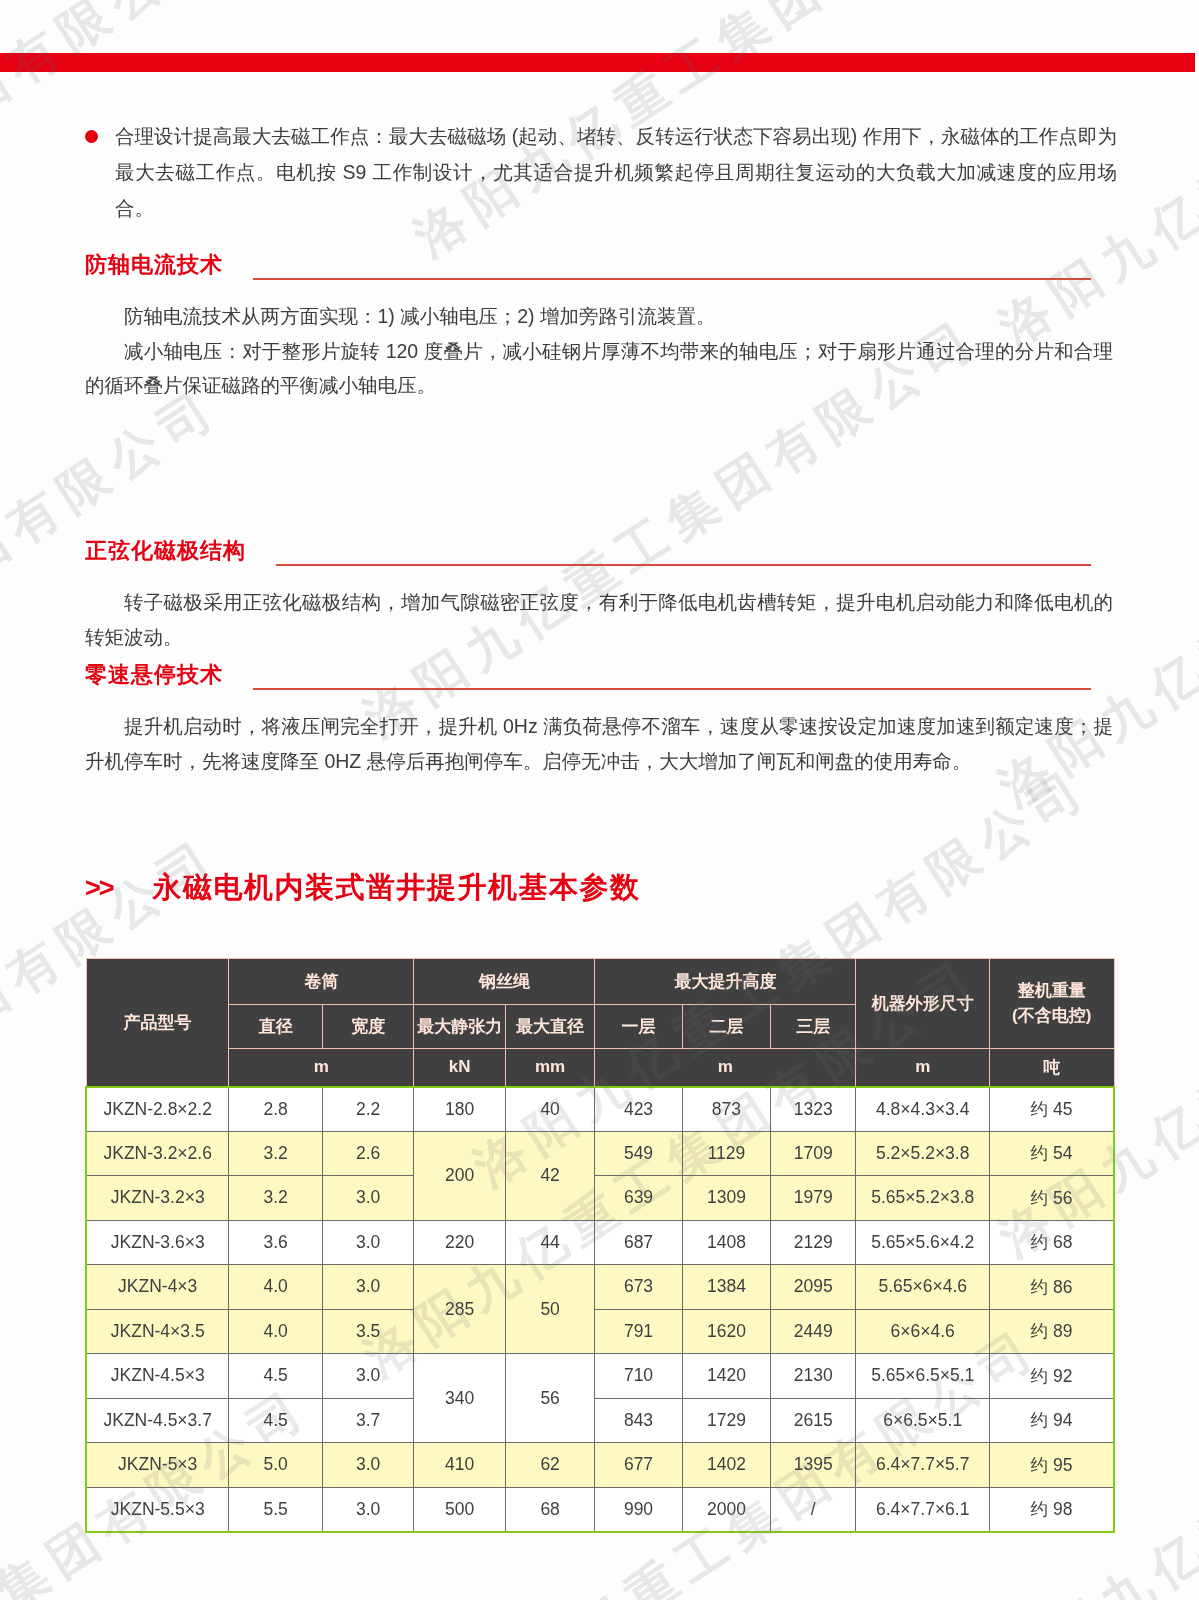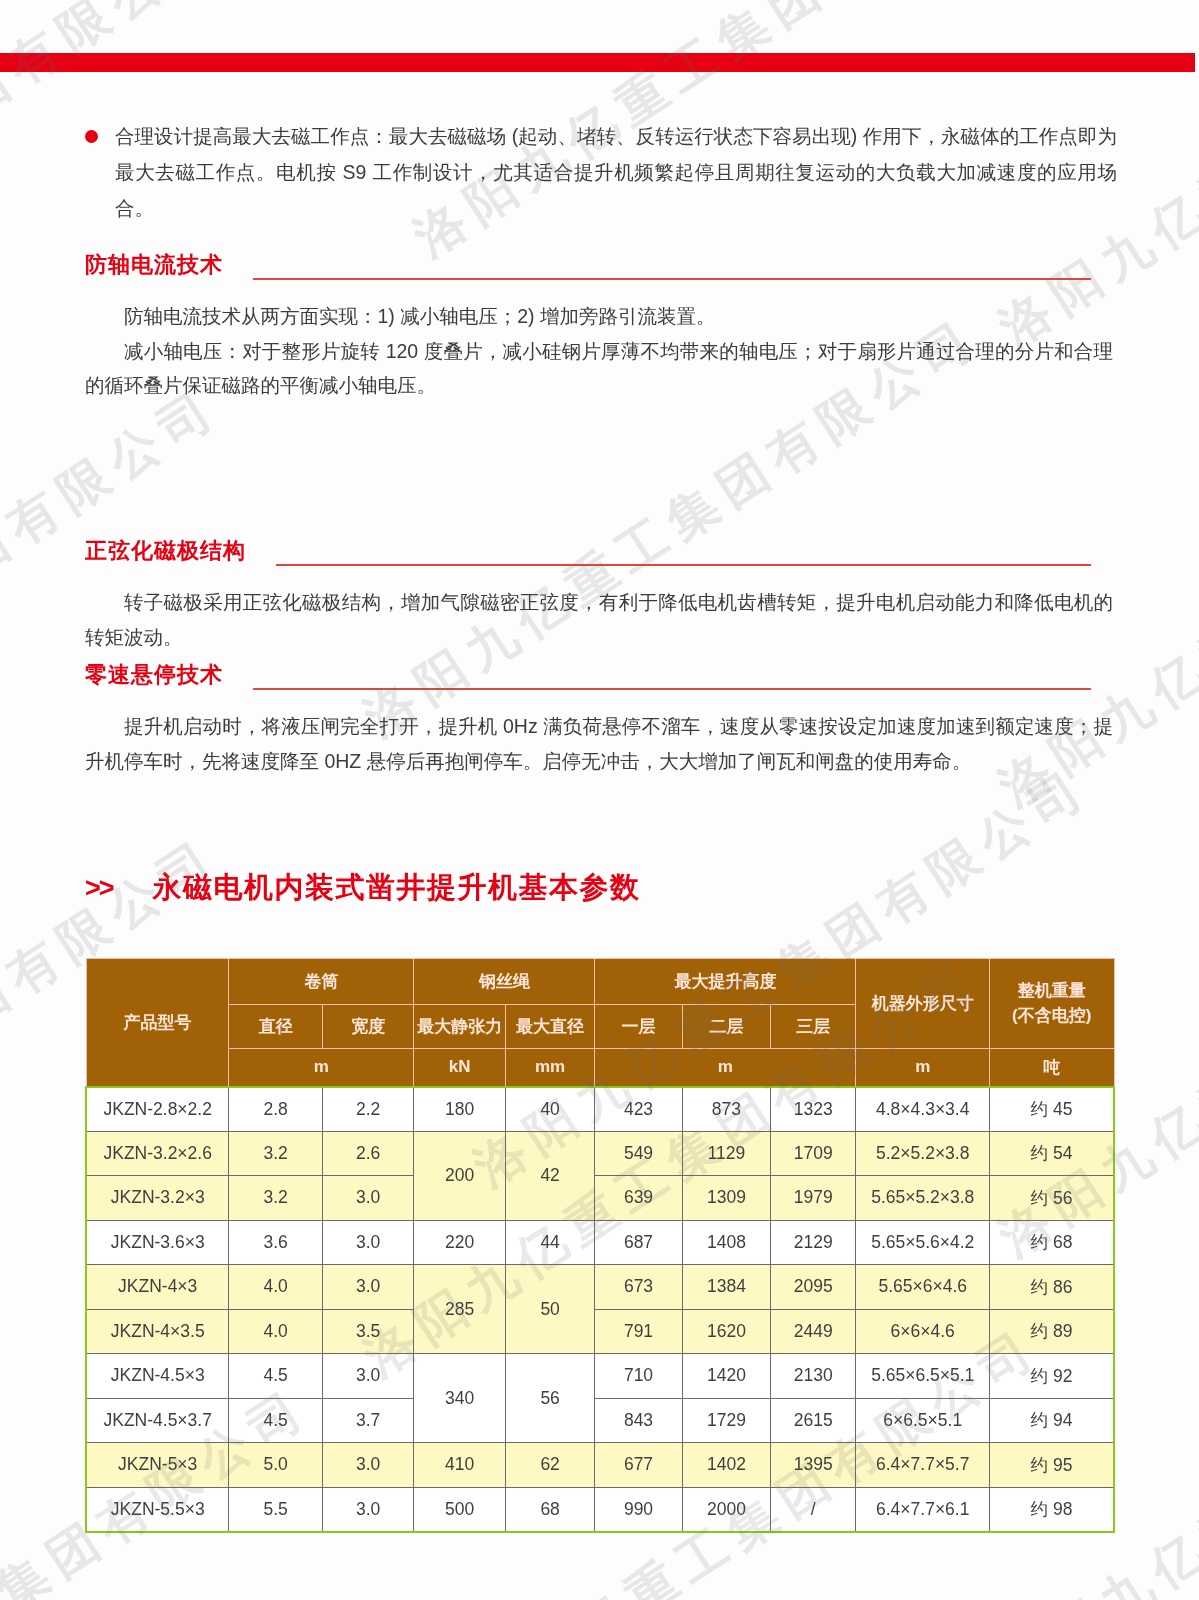--- a/index.html
+++ b/index.html
@@ -46,21 +46,21 @@
   .table-title { position:absolute; left:85px; top:860px; display:flex;
                  align-items:center; gap:32px; z-index:2; }
   .marker { color:#e60012; font-size:27px; font-weight:bold; letter-spacing:-2px; }
   .table-title h1 { margin:8px; color:#e60012; font-size:29px; font-weight:bold;
                     letter-spacing:1.5px; }
 
   
   table.params { position:absolute; left:85px; top:958px; width:1030px;
                  border-collapse:collapse; table-layout:fixed; text-align:center;
                  z-index:2; }
-  table.params thead th { background:#a16207; color:#ffe6da; font-size:17px;
+  table.params thead th { background:#404040; color:#ffe6da; font-size:17px;
                  font-weight:bold; border:1.5px solid #f6beae; padding:0 2px; }
   table.params thead tr.gr1 th { height:46px; }
   table.params thead tr.gr2 th { height:44px; }
   table.params thead tr.units th { height:38px; font-weight:bold; }
   th.wt span { display:block; line-height:1.45; }
   table.params tbody { border:2px solid #84cc16; }
   table.params tbody td { height:44.5px; border:1.5px solid #6b6b6b;
                  font-size:17.5px; color:#3f3f3f; background:#ffffff; padding:0 2px; }
   table.params tbody td.shaded { background:#fef9c3; }
 </style>

